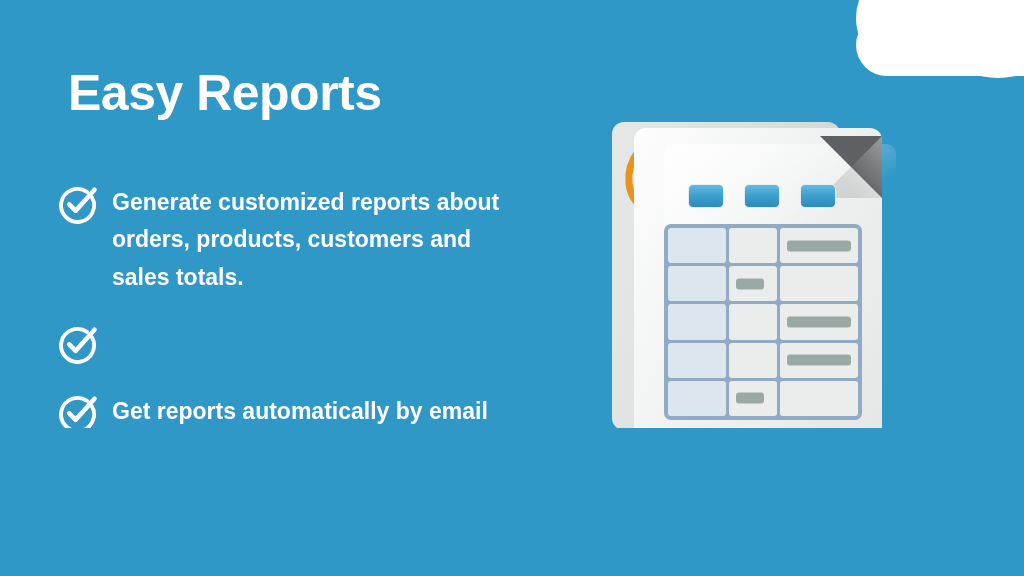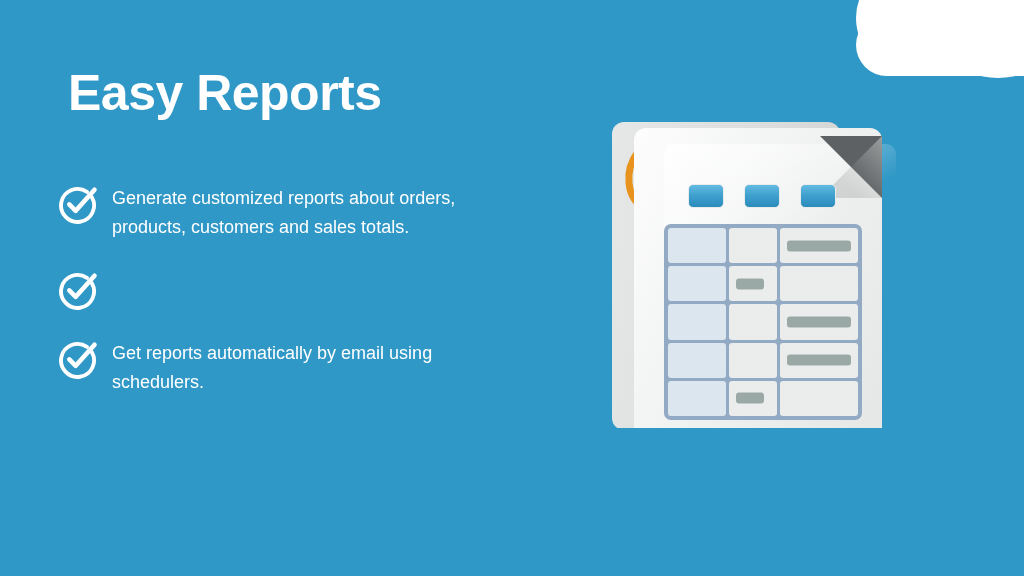--- a/index.html
+++ b/index.html
@@ -63,23 +63,24 @@
     color:#ffffff;font-size:50px;font-weight:bold;
     letter-spacing:-0.5px;line-height:1.1;
     font-family:"Liberation Sans", sans-serif;
   }
 
   
   .bullets{position:absolute;left:56px;top:182px;width:470px;}
   .bullet{display:flex;align-items:flex-start;margin-bottom:26px;}
   .check-icon{flex:0 0 auto;width:44px;height:44px;margin-right:12px;margin-top:-1px;}
   .bullet-text{
-    color:#ffffff;font-size:18px;line-height:1.62;
+    color:#ffffff;font-size:23px;line-height:1.62;
     padding-top:2px;
     font-family:"Liberation Sans", sans-serif;
+    font-weight:bold;
   }
 
   
   .logo{position:absolute;left:50px;top:489px;width:180px;height:50px;}
   .logo-cloud-shape{position:absolute;left:52px;top:0px;width:124px;height:48px;}
   .logo-cloud-shape span{position:absolute;border-radius:50%;background:#4aa7f0;display:block;}
   .logo-cloud-shape .lp1{left:0px; top:14px;width:38px;height:34px;}
   .logo-cloud-shape .lp2{left:20px;top:0px; width:52px;height:48px;}
   .logo-cloud-shape .lp3{left:58px;top:4px; width:46px;height:44px;}
   .logo-cloud-shape .lp4{left:88px;top:16px;width:34px;height:32px;}

